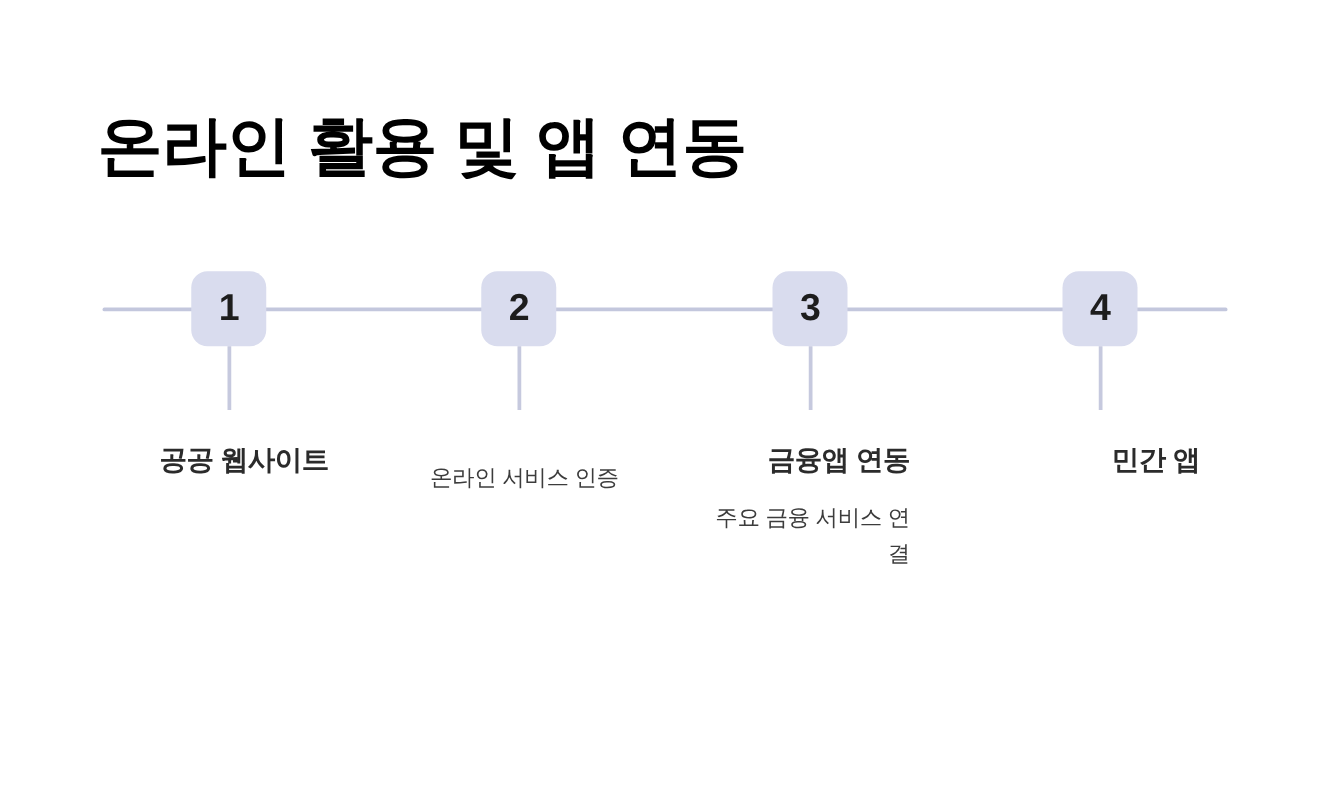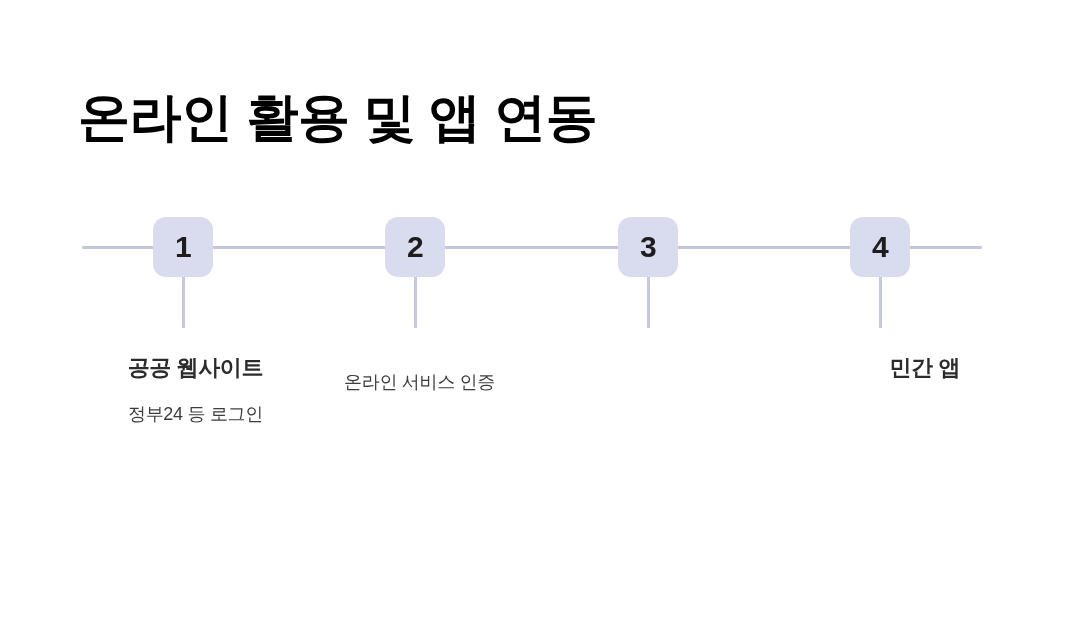--- a/index.html
+++ b/index.html
@@ -132,40 +132,41 @@
 
     <div class="timeline-axis"></div>
 
     <div class="step" style="left:67px;">
       <div class="step-badge">
         <span class="step-badge-number">1</span>
       </div>
       <div class="step-stem"></div>
       <div class="step-text">
         <div class="step-title">공공 웹사이트</div>
-        <div class="step-desc">정부24 등 로그인</div>
       </div>
     </div>
 
     <div class="step" style="left:299px;">
       <div class="step-badge">
         <span class="step-badge-number">2</span>
       </div>
       <div class="step-stem"></div>
       <div class="step-text">
         <div class="step-desc">온라인 서비스 인증</div>
       </div>
     </div>
 
     <div class="step" style="left:532px;">
       <div class="step-badge">
         <span class="step-badge-number">3</span>
       </div>
       <div class="step-stem"></div>
       <div class="step-text">
+        <div class="step-title">금융앱 연동</div>
+        <div class="step-desc">주요 금융 서비스 연결</div>
       </div>
     </div>
 
     <div class="step" style="left:764px;">
       <div class="step-badge">
         <span class="step-badge-number">4</span>
       </div>
       <div class="step-stem"></div>
       <div class="step-text">
         <div class="step-title">민간 앱</div>

